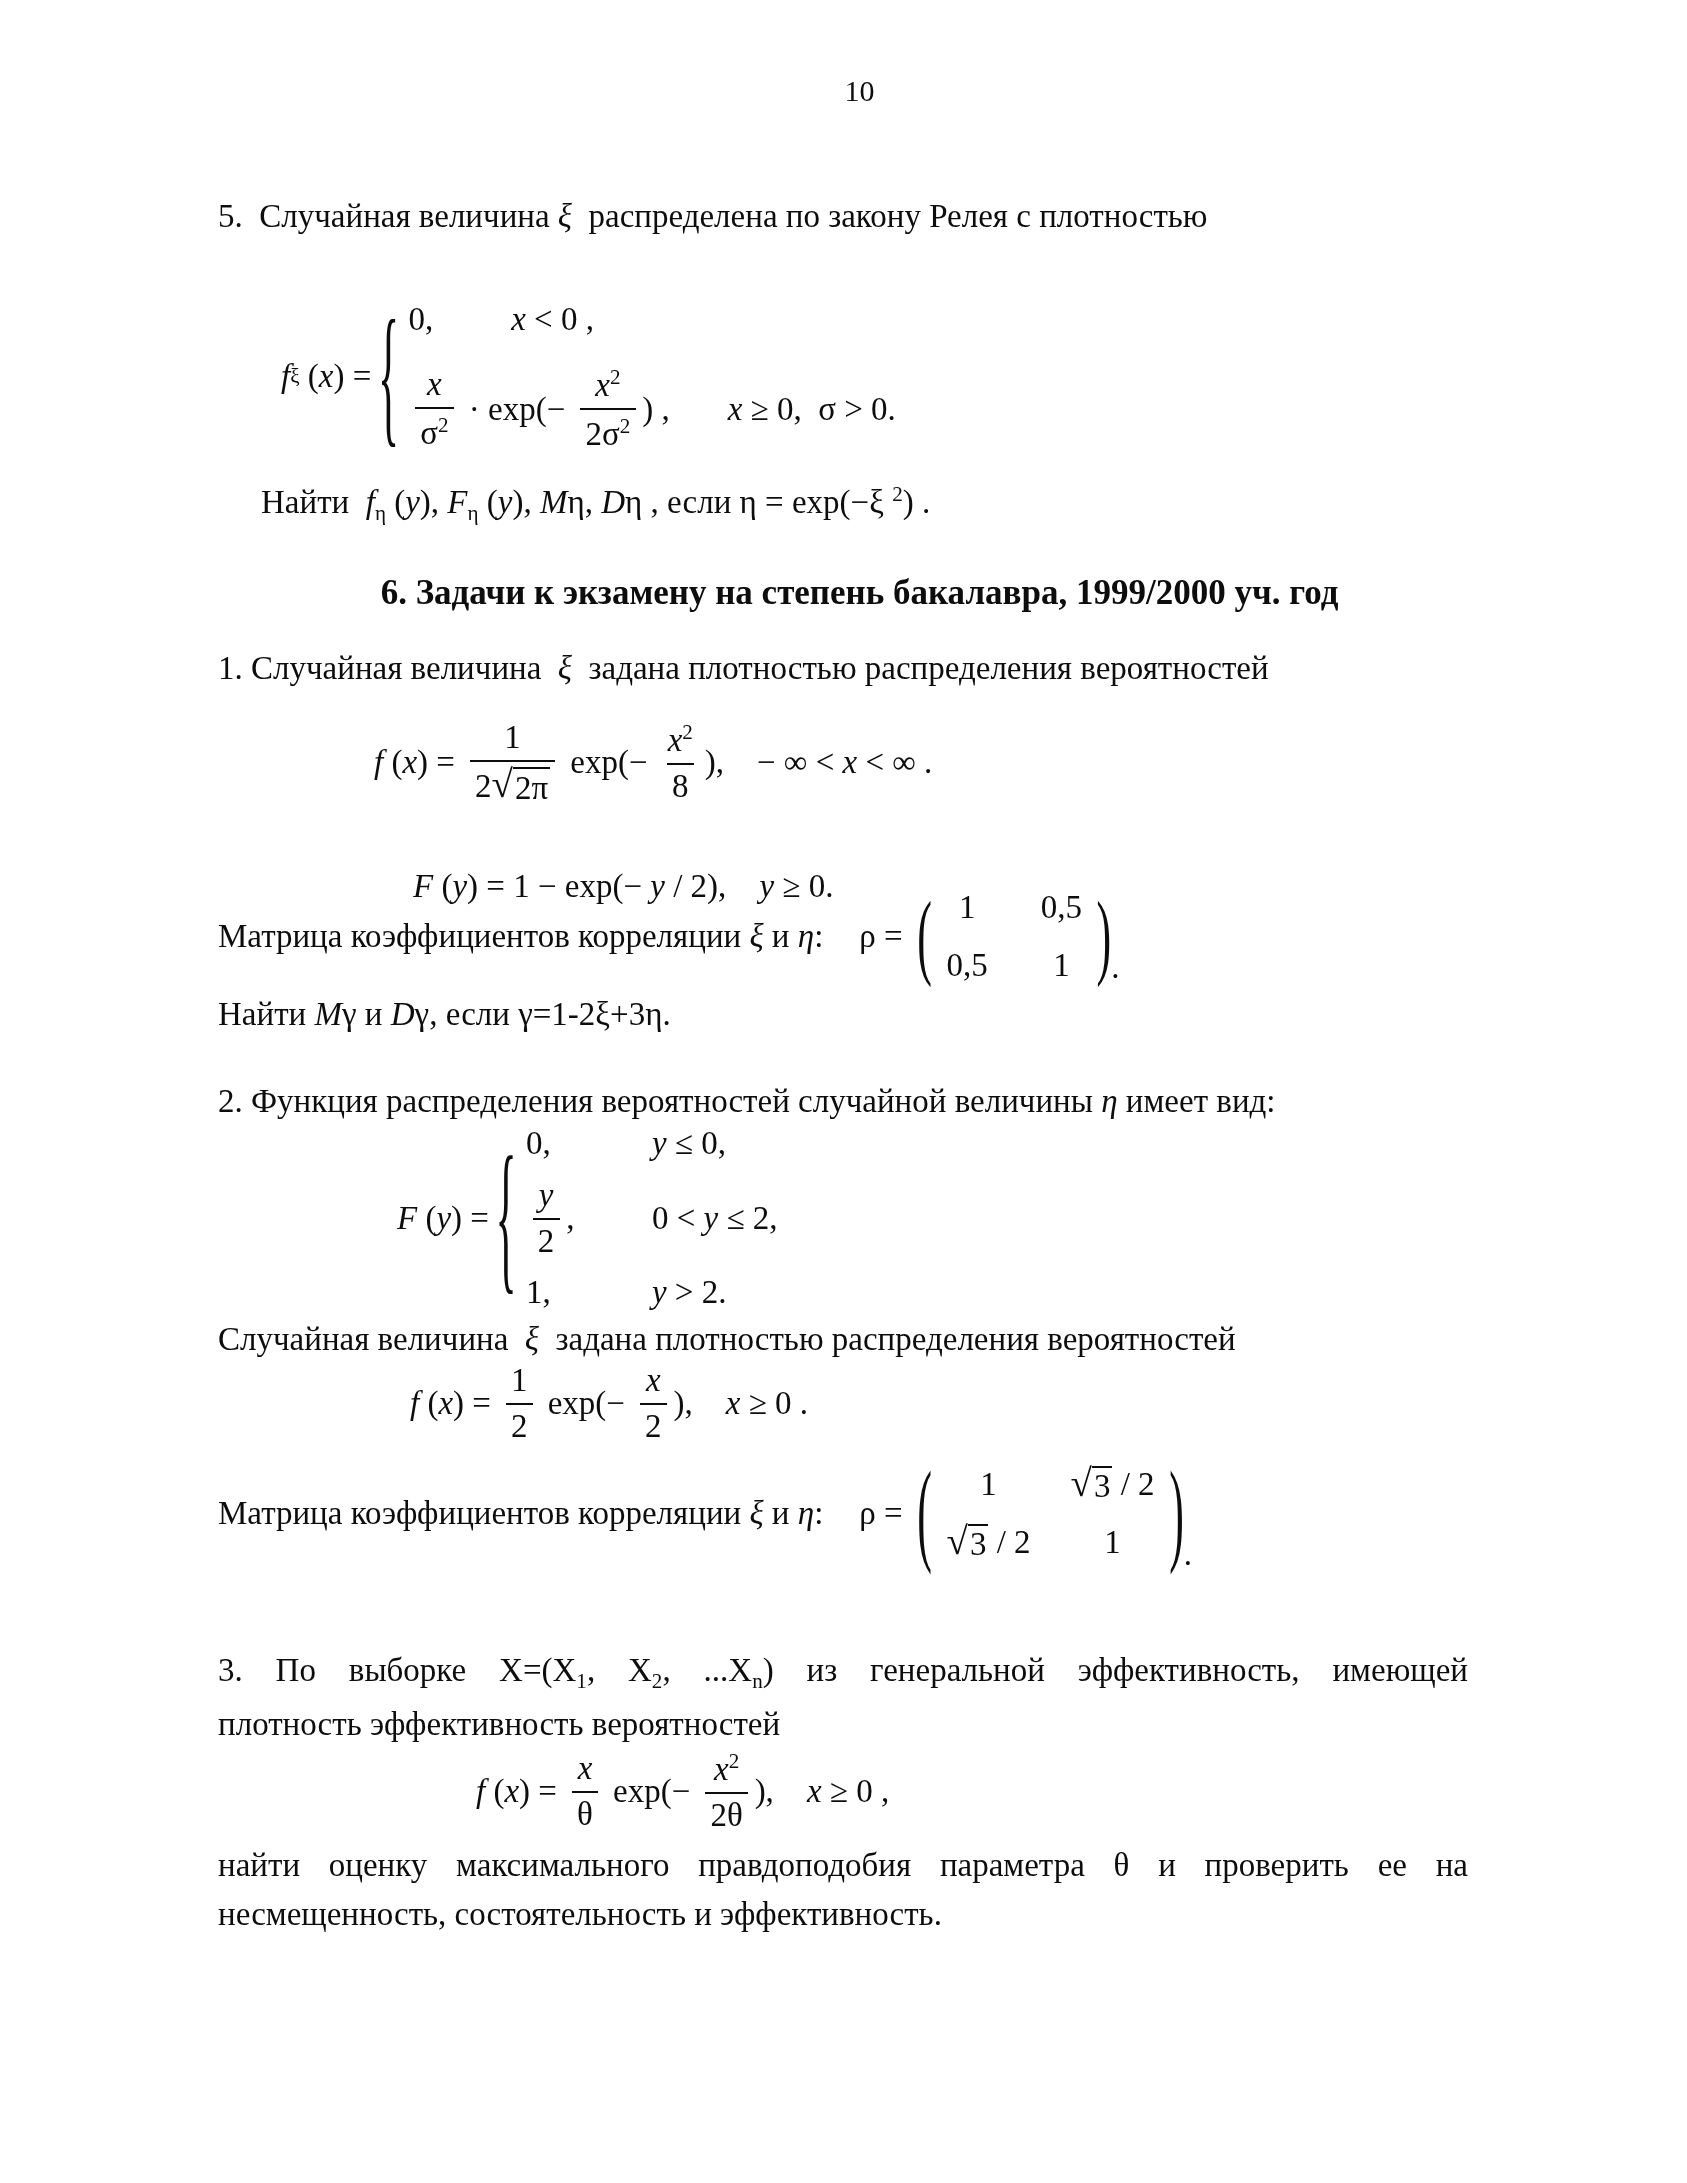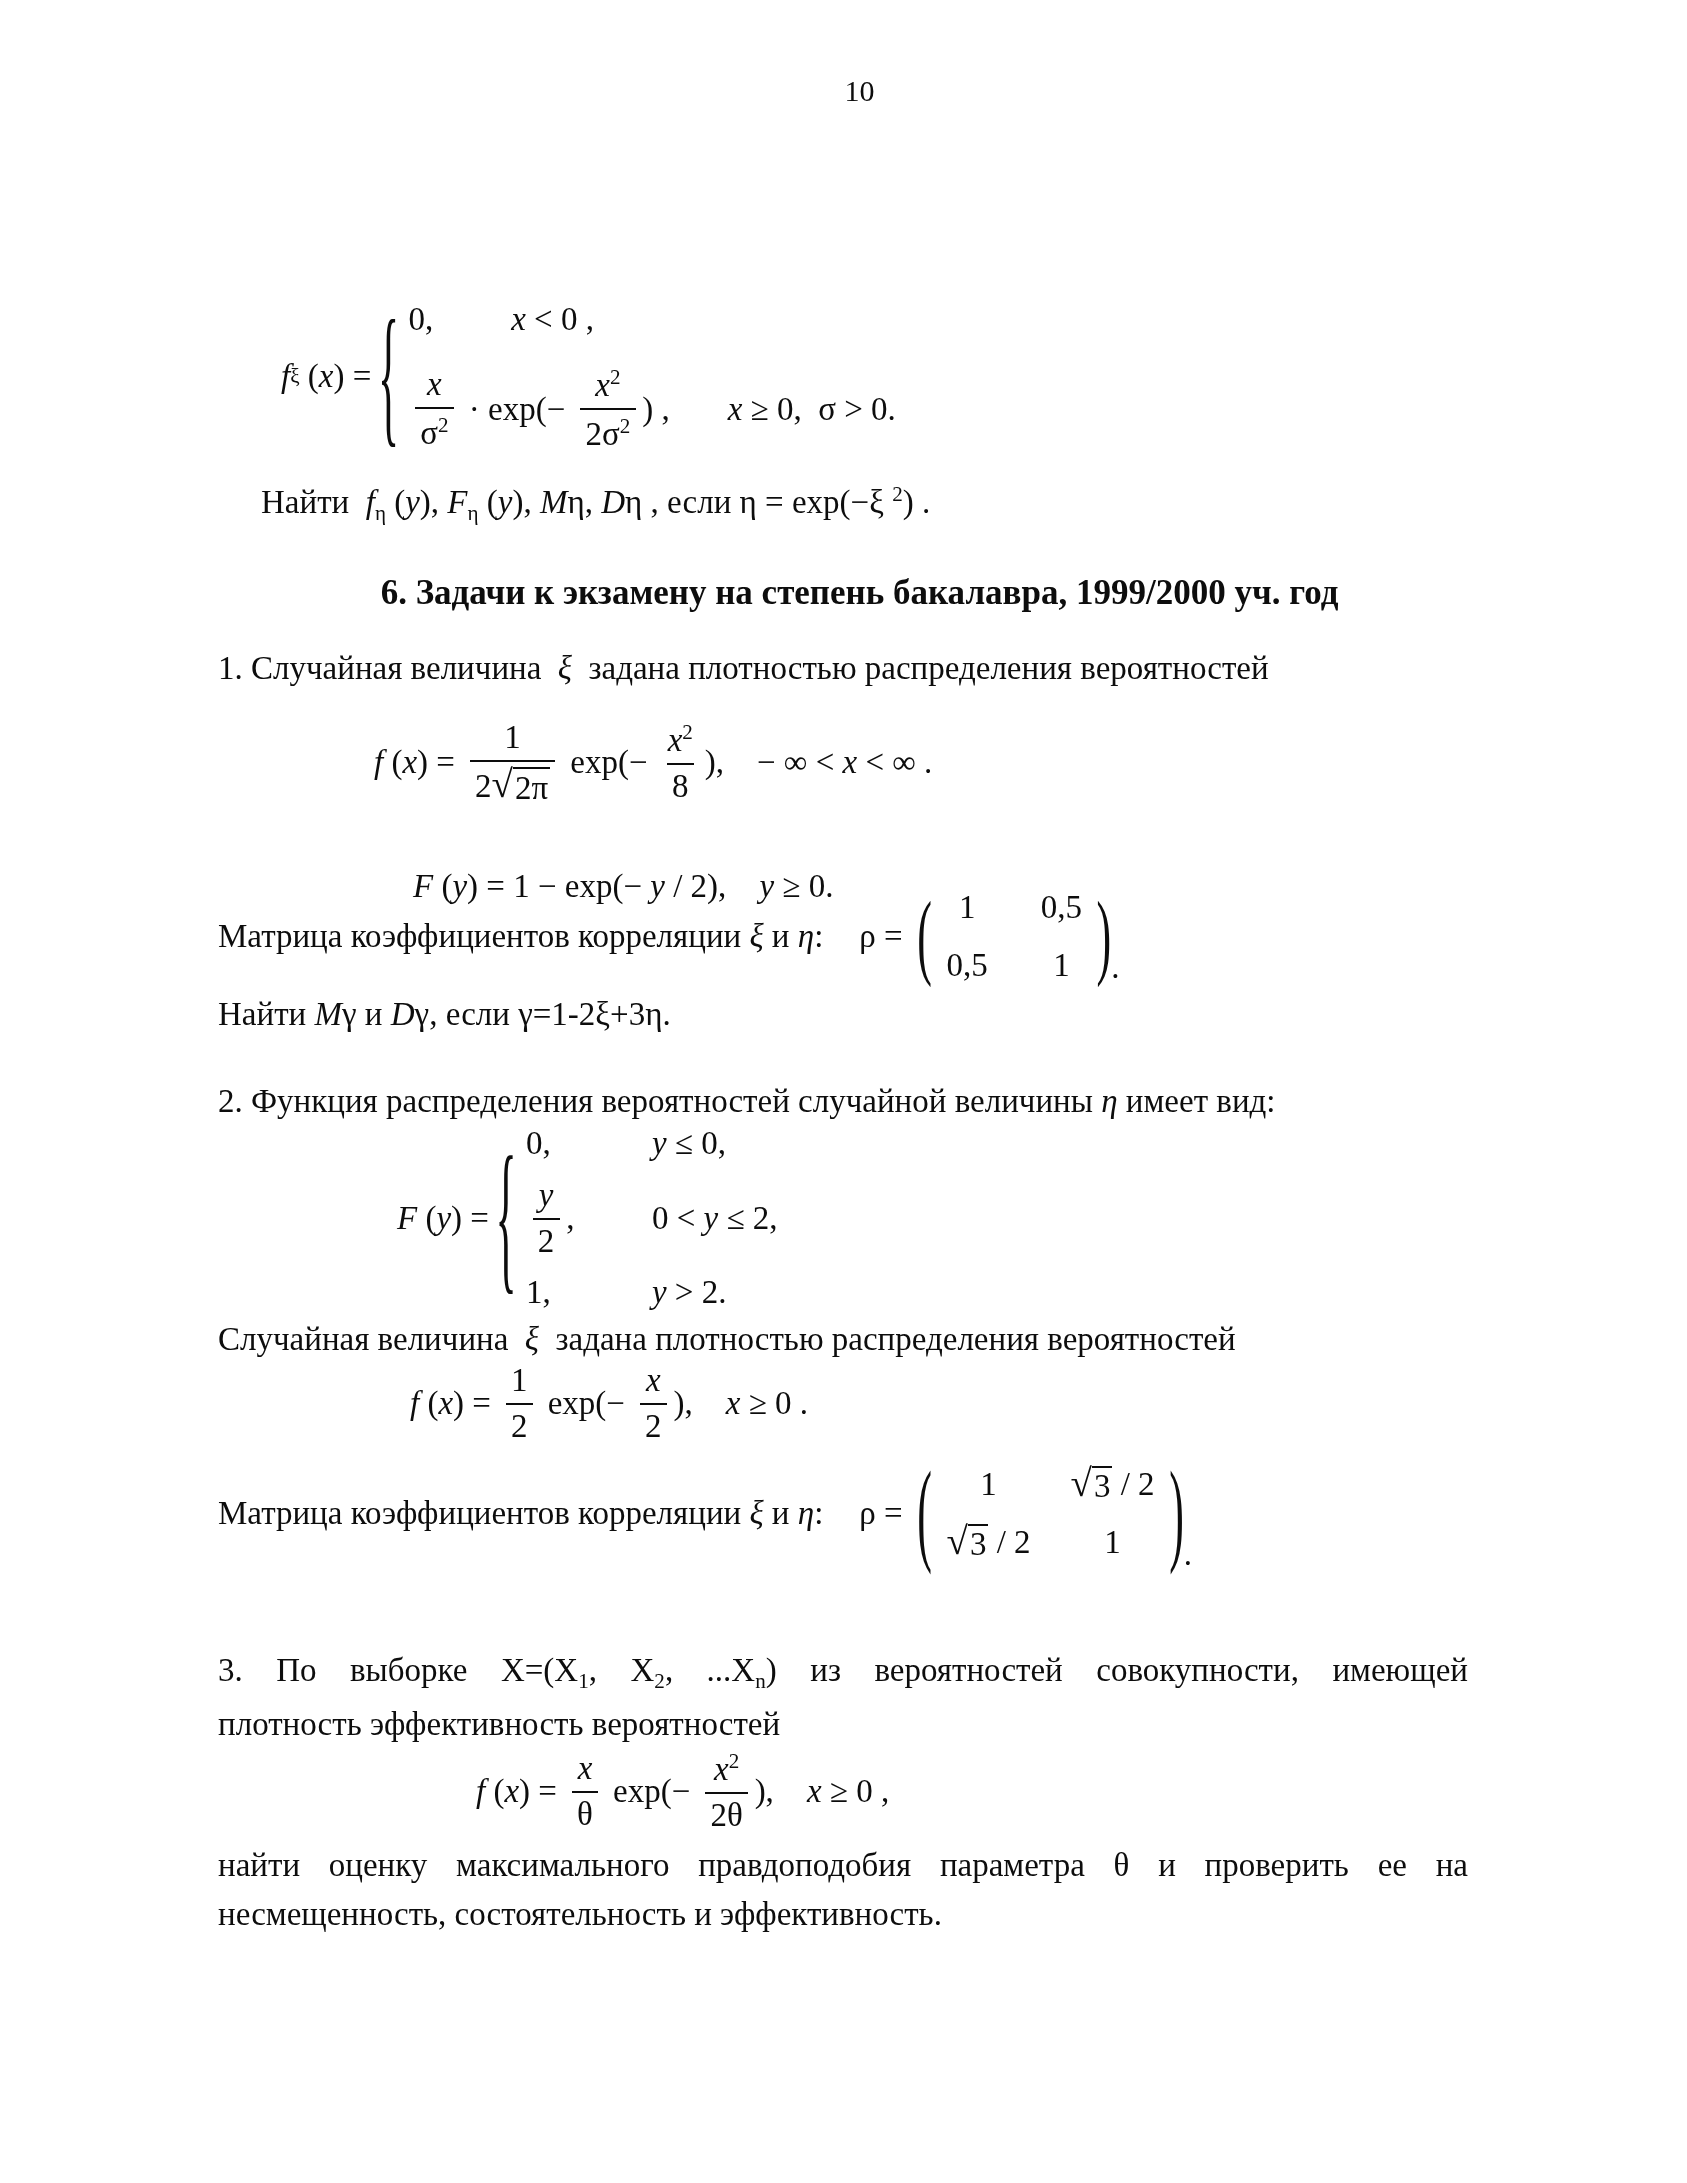--- a/index.html
+++ b/index.html
@@ -40,20 +40,21 @@
   .rho{margin:0 14.6px 0 36px;white-space:pre;}
   .mperiod{align-self:flex-end;margin-bottom:4px;}
 </style>
 </head>
 <body>
 
 <div class="page">
 
   <div class="center pageno" style="top:74px">10</div>
 
+  <div class="line" style="top:198px"><span class="tk-r">5.  Случайная величина </span><span class="tk-i">ξ</span><span class="tk-r">&nbsp; распределена по закону Релея с плотностью</span></div>
 
   <div class="mathblock" style="left:281px;top:284px;height:185px">
     <span class="mlhs"><span class="tk-i">f</span><span class="tk-sub">ξ</span><span class="tk-r"> (</span><span class="tk-i">x</span><span class="tk-r">) =</span></span>
     <span class="brace" style="transform:scaleY(3.5)">{</span>
     <span class="case-rows">
       <span class="case-row" style="margin-bottom:28px">
         <span class="cval">
             <span class="tk-r">0,</span>
           </span>
         <span class="ccond" style="margin-left:78px"><span class="tk-i">x</span><span class="tk-r"> &lt; 0 ,</span></span>
@@ -211,21 +212,21 @@
         <span class="mcell">
             <span class="tk-r">1</span>
           </span>
       </span>
       <span class="paren" style="transform:scaleY(2.6)">)</span>
     </span>
     <span class="mperiod">.</span>
   </div>
 
 
-  <div class="line justify" style="top:1652px"><span class="tk-r">3. По выборке X=(X</span><span class="tk-sub">1</span><span class="tk-r">, X</span><span class="tk-sub">2</span><span class="tk-r">, ...X</span><span class="tk-sub">n</span><span class="tk-r">) из вероятностей совокупности, имеющей</span></div>
+  <div class="line justify" style="top:1652px"><span class="tk-r">3. По выборке X=(X</span><span class="tk-sub">1</span><span class="tk-r">, X</span><span class="tk-sub">2</span><span class="tk-r">, ...X</span><span class="tk-sub">n</span><span class="tk-r">) из генеральной эффективность, имеющей</span></div>
   <div class="line" style="top:1706px">плотность эффективность вероятностей</div>
 
   <div class="mathblock" style="left:476px;top:1744px;height:96px">
       <span class="tk-i">f</span>
       <span class="tk-r"> (</span>
       <span class="tk-i">x</span>
       <span class="tk-r">) = </span>
       <span class="frac">
         <span class="fnum"><span class="tk-i">x</span></span>
         <span class="fden"><span class="tk-r">θ</span></span>

